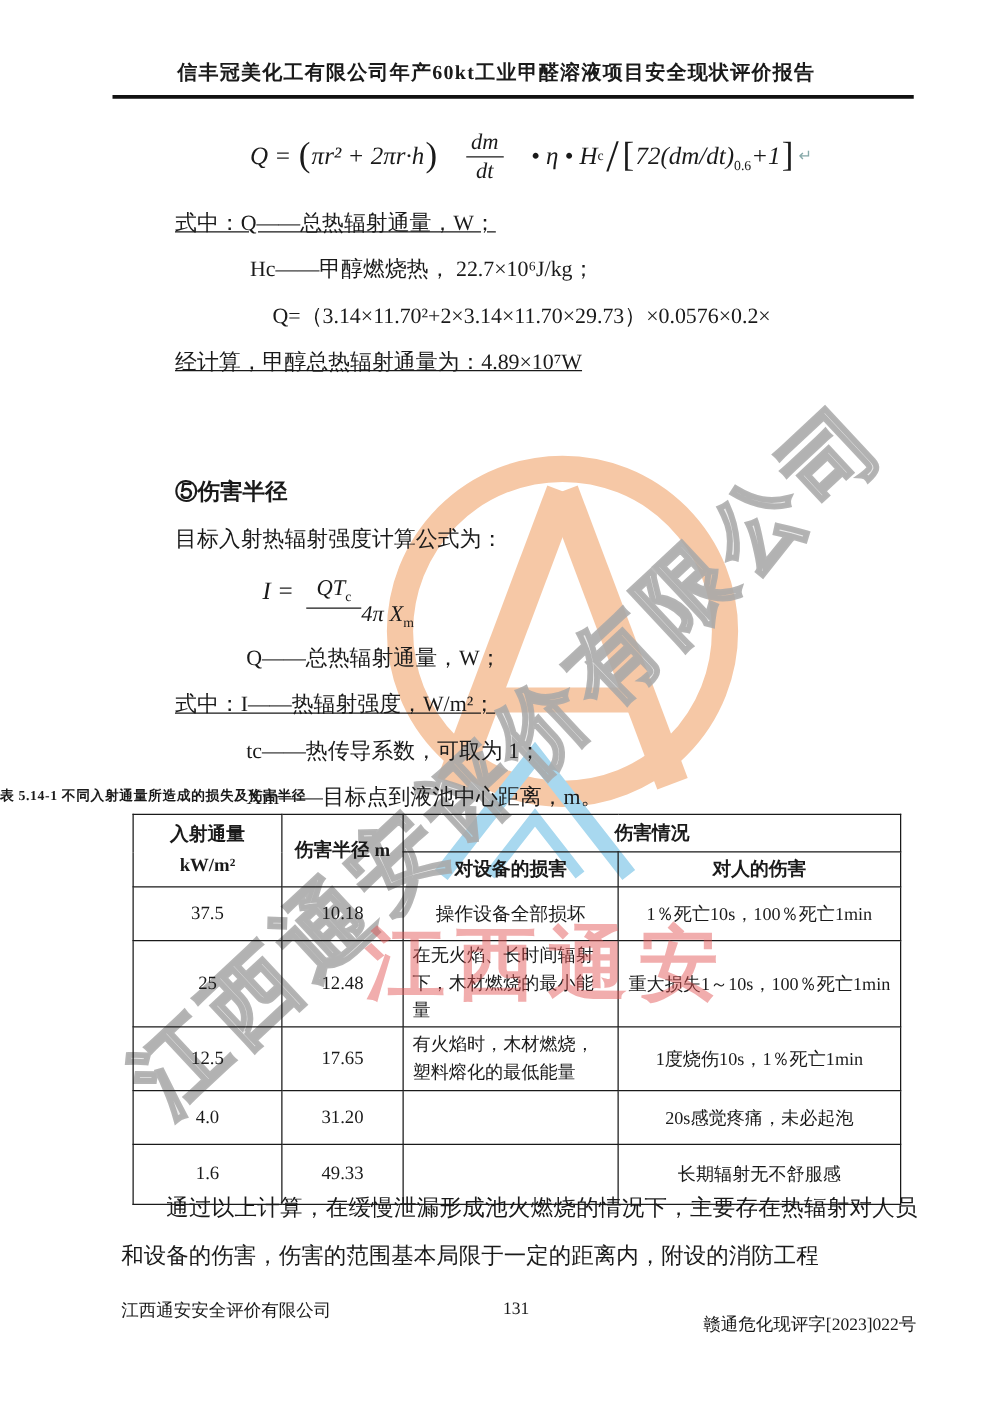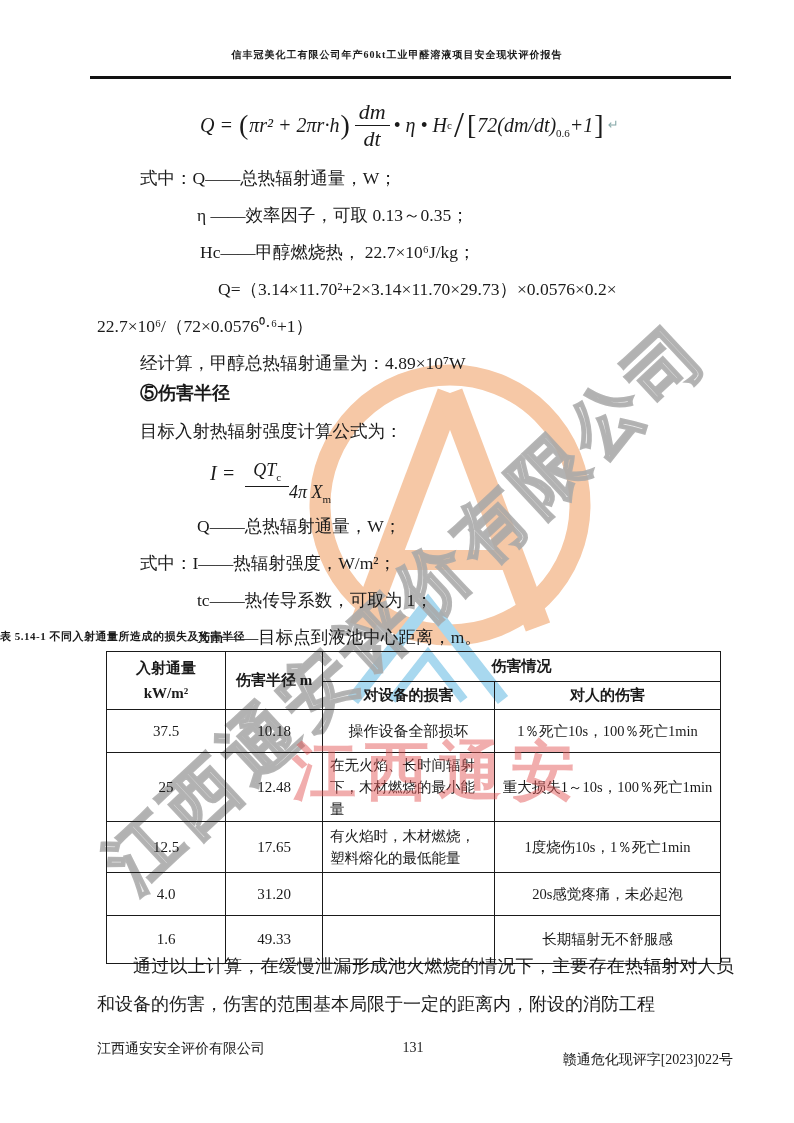--- a/index.html
+++ b/index.html
@@ -25,53 +25,53 @@
   .wm-logo { position: absolute; left: 300px; top: 355px; width: 300px; height: 300px; }
   .wm-blue { position: absolute; left: 335px; top: 592px; width: 180px; height: 115px; }
   .wm-stamp {
     position: absolute; left: 292px; top: 728px; z-index: 3; pointer-events: none;
     font-size: 64px; font-weight: 700; letter-spacing: 9px;
     color: rgba(226,84,84,0.48); white-space: nowrap;
   }
   
   .hdr-title {
     position: absolute; top: 48px; left: 0; width: 100%;
-    text-align: center; font-size: 10px; font-weight: 600; letter-spacing: 1px;
+    text-align: center; font-size: 16px; font-weight: 600; letter-spacing: 1px;
     z-index: 2;
   }
   .hdr-rule { position: absolute; top: 76px; left: 90px; width: 641px; height: 3px; background: #111; z-index: 2; }
   .ftr { position: absolute; top: 1040px; left: 97px; width: 636px; font-size: 14px; z-index: 2; }
   .ftr .l { float: left; }
   .ftr .r { float: right; margin-top: 11px; }
   .ftr .c { position: absolute; left: 50%; transform: translateX(-60%); }
   
   .formula {
     position: absolute; z-index: 2;
     display: flex; align-items: center;
     font-family: "Liberation Serif", serif; font-style: italic; font-size: 20px;
     white-space: nowrap;
   }
   .f1 { top: 96px; left: 200px; height: 58px; }
   .f2 { top: 443px; left: 210px; height: 60px; }
   .bigp { font-size: 28px; font-style: normal; margin: 0 1px; }
   .slash { font-size: 36px; font-style: normal; margin: 0 2px; font-weight: 400; }
-  .frac { display: inline-flex; flex-direction: column; align-items: center; margin: 0 4px; font-size: 22px; line-height: 1.15; }
+  .frac { display: inline-flex; flex-direction: column; align-items: center; margin: 0 22px; font-size: 18px; line-height: 1.15; }
   .frac .num { border-bottom: 1.5px solid #1a1a1a; padding: 0 4px 1px; }
   .frac2 { display: inline-flex; flex-direction: row; align-items: center; margin-left: 10px; font-size: 18px; line-height: 1.3; }
   .frac2 .num2 { border-bottom: 1.5px solid #1a1a1a; padding: 0 8px 2px; }
   .frac2 .den2 { padding-top: 1px; margin-top: 39px; }
   sup { font-size: 11px; font-style: normal; vertical-align: super; margin-top: 16px; }
   sub { font-size: 11px; font-style: normal; vertical-align: sub; }
   .pmark { font-size: 13px; color: #8aa; font-style: normal; margin-left: 3px; }
   
   .notes { position: absolute; left: 97px; width: 645px; z-index: 2; font-size: 17.5px; }
   .notes .line { height: 37px; line-height: 37px; white-space: nowrap; }
   .n1 { top: 160px; }
   .n2 { top: 508px; }
-  .ind-a { padding-left: 43px; }
+  .ind-a { padding-left: 43px; text-decoration: underline; }
   .ind-b { padding-left: 100px; }
   .ind-c { padding-left: 103px; }
   .ind-d { padding-left: 121px; }
   .sec-head { position: absolute; left: 140px; top: 381px; font-size: 18px; font-weight: 700; z-index: 2; }
   .sec-intro { position: absolute; left: 140px; top: 419px; font-size: 17.5px; z-index: 2; }
   .closing {
     position: absolute; left: 97px; top: 948px; width: 637px; z-index: 2;
     font-size: 18px; line-height: 37.5px; text-align: justify; text-indent: 2em;
   }
   
@@ -132,24 +132,22 @@
     <span> • η • H</span><sub>c</sub>
     <span class="slash">/</span>
     <span class="bigp">[</span>
     <span>72(dm/dt)</span><sup>0.6</sup><span> +1</span>
     <span class="bigp">]</span>
     <span class="pmark">↵</span>
   </div>
 
   <div class="notes n1">
     <div class="line ind-a">式中：Q——总热辐射通量，W；</div>
-    <div class="line ind-b">η ——效率因子，可取 0.13～0.35；</div>
     <div class="line ind-c">Hc——甲醇燃烧热， 22.7×10⁶J/kg；</div>
     <div class="line ind-d">Q=（3.14×11.70²+2×3.14×11.70×29.73）×0.0576×0.2×</div>
-    <div class="line">22.7×10⁶/（72×0.0576⁰·⁶+1）</div>
     <div class="line ind-a">经计算，甲醇总热辐射通量为：4.89×10⁷W</div>
   </div>
 
   <div class="sec-head">⑤伤害半径</div>
   <div class="sec-intro">目标入射热辐射强度计算公式为：</div>
 
   <div class="formula f2">
     <span>I =</span>
     <span class="frac2">
       <span class="num2"><span>QT</span><sub>c</sub></span>

